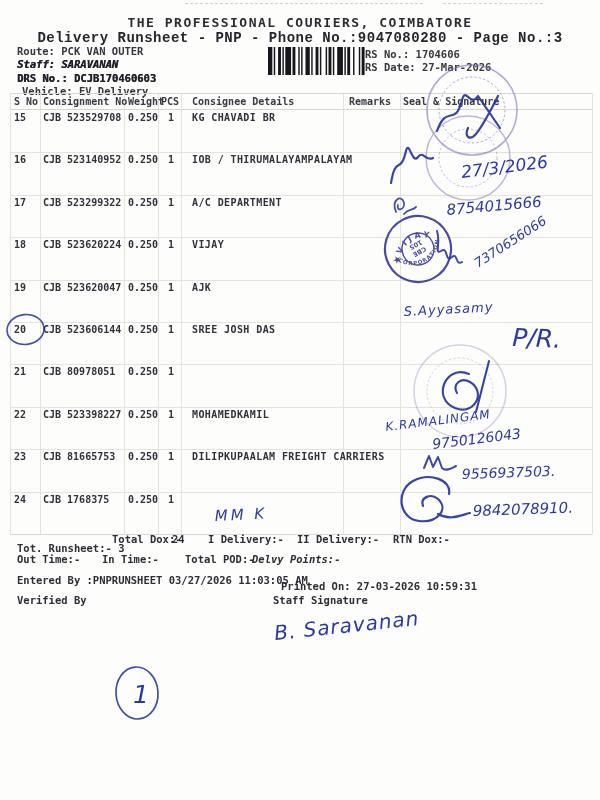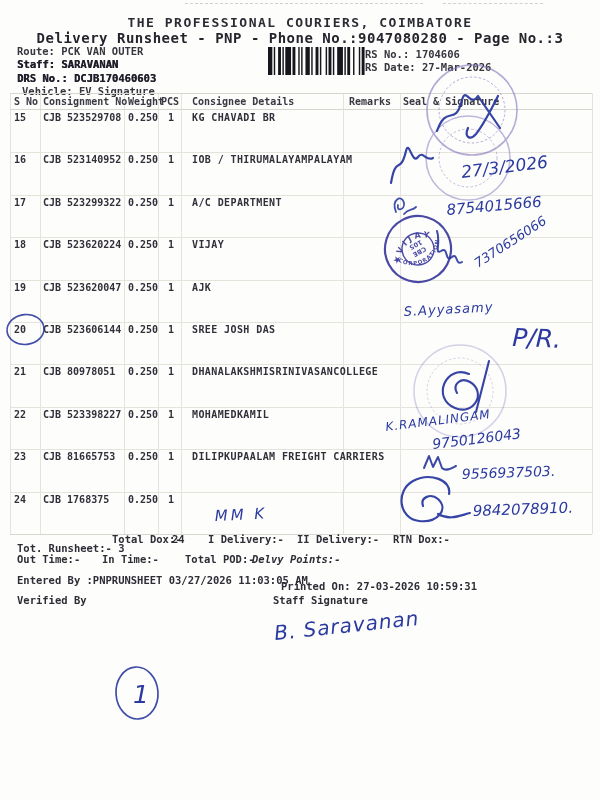--- a/index.html
+++ b/index.html
@@ -1,21 +1,21 @@
 <!DOCTYPE html>
 <html><head>
 <meta charset="utf-8">
 <style>
   html,body{margin:0;padding:0;background:#ffffff;}
   .page{position:relative;width:600px;height:800px;background:#fdfdfb;overflow:hidden;
         font-family:"DejaVu Sans Mono",monospace;color:#37363f;}
   .mono{font-family:"DejaVu Sans Mono",monospace;font-weight:700;color:#37363f;white-space:pre;}
   .abs{position:absolute;}
   .title1{left:0;right:0;top:15px;text-align:center;font-size:13px;letter-spacing:1.5px;color:#2c2b34;}
-  .title2{left:0;right:0;top:30px;text-align:center;font-size:14px;letter-spacing:0.5px;color:#26252e;}
+  .title2{left:0;right:0;top:30px;text-align:center;font-size:14px;letter-spacing:0.5px;color:#26252e;font-family:Liberation Mono, monospace;}
   .meta{font-size:10.5px;}
   .darker{color:#211f2b;text-shadow:0.4px 0 0 #211f2b;}
   .rsline{font-size:10.5px;}
   .thead{font-size:10px;top:96px;color:#3a3943;}
   .trow{position:absolute;left:0;width:600px;height:42px;}
   .cell{position:absolute;top:2px;font-size:10px;font-weight:700;white-space:pre;color:#312f3a;}
   .c-sno{left:14px;}
   .c-con{left:43px;}
   .c-wt{left:128px;}
   .c-pcs{left:162px;width:12px;text-align:right;}
@@ -35,23 +35,23 @@
 
 <div class="page">
 
   <div class="perf" style="left:185px;width:238px;"></div>
   <div class="perf" style="left:443px;width:100px;"></div>
 
   <div class="abs mono title1">THE PROFESSIONAL COURIERS, COIMBATORE</div>
   <div class="abs mono title2">Delivery Runsheet - PNP - Phone No.:9047080280 - Page No.:3</div>
 
   <div class="abs mono meta" style="left:17px;top:45px;">Route: PCK VAN OUTER</div>
-  <div class="abs mono meta darker" style="left:17px;top:58px;">Staff: SARAVANAN</div>
+  <div class="abs mono meta darker" style="left:17px;top:58px;font-style:italic;">Staff: SARAVANAN</div>
   <div class="abs mono meta darker" style="left:17px;top:72px;">DRS No.: DCJB170460603</div>
-  <div class="abs mono meta" style="left:22px;top:85px;">Vehicle: EV Signature</div>
+  <div class="abs mono meta" style="left:22px;top:85px;">Vehicle: EV Delivery</div>
 
   <svg class="abs" style="left:268px;top:47px;" width="98" height="28" id="barcode">
       <rect x="0" y="0" width="4.323529411764706" height="28" fill="#17161d"></rect>
       <rect x="5.764705882352941" y="0" width="1.4411764705882353" height="28" fill="#17161d"></rect>
       <rect x="10.088235294117647" y="0" width="2.8823529411764706" height="28" fill="#17161d"></rect>
       <rect x="14.411764705882353" y="0" width="1.4411764705882353" height="28" fill="#17161d"></rect>
       <rect x="17.294117647058822" y="0" width="5.764705882352941" height="28" fill="#17161d"></rect>
       <rect x="24.5" y="0" width="2.8823529411764706" height="28" fill="#17161d"></rect>
       <rect x="30.264705882352942" y="0" width="1.4411764705882353" height="28" fill="#17161d"></rect>
       <rect x="33.14705882352941" y="0" width="1.4411764705882353" height="28" fill="#17161d"></rect>
@@ -145,21 +145,20 @@
         <span class="cell c-con">CJB 523606144</span>
         <span class="cell c-wt">0.250</span>
         <span class="cell c-pcs">1</span>
         <span class="cell c-cons">SREE JOSH DAS</span>
       </div>
       <div class="trow" style="top: 364.4px;">
         <span class="cell c-sno">21</span>
         <span class="cell c-con">CJB 80978051</span>
         <span class="cell c-wt">0.250</span>
         <span class="cell c-pcs">1</span>
-        <span class="cell c-cons">DHANALAKSHMISRINIVASANCOLLEGE</span>
       </div>
       <div class="trow" style="top: 406.8px;">
         <span class="cell c-sno">22</span>
         <span class="cell c-con">CJB 523398227</span>
         <span class="cell c-wt">0.250</span>
         <span class="cell c-pcs">1</span>
         <span class="cell c-cons">MOHAMEDKAMIL</span>
       </div>
       <div class="trow" style="top: 449.2px;">
         <span class="cell c-sno">23</span>

